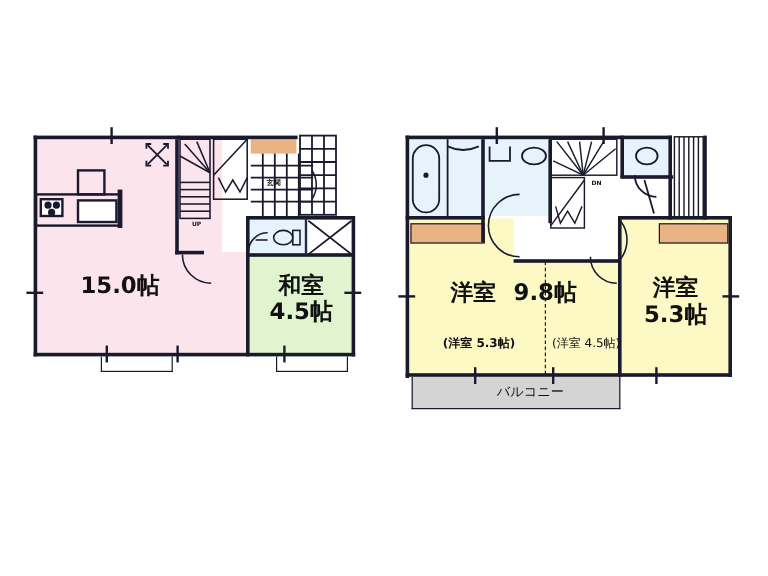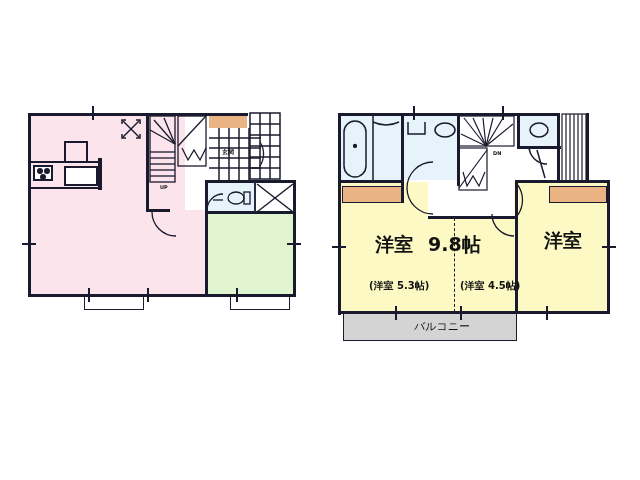--- a/index.html
+++ b/index.html
@@ -133,22 +133,25 @@
   <div class="tick" style="left:22px;top:243px;width:14px;height:1.5px;"></div>
   <div class="tick" style="left:88px;top:288px;width:1.5px;height:14px;"></div>
   <div class="tick" style="left:147px;top:288px;width:1.5px;height:14px;"></div>
   <div class="tick" style="left:236px;top:288px;width:1.5px;height:14px;"></div>
   <div class="tick" style="left:287px;top:243px;width:14px;height:1.5px;"></div>
 
   <div class="abs" style="left:60px;top:297px;width:60px;height:13px;border:1.5px solid #1a1a2e;border-top:none;"></div>
   <div class="abs" style="left:206px;top:297px;width:60px;height:13px;border:1.5px solid #1a1a2e;border-top:none;"></div>
 
   <div class="lbl" style="left:40px;top:228px;width:120px;font-size:19px;">
+    <div>15.0帖</div>
   </div>
   <div class="lbl" style="left:208px;top:228px;width:86px;font-size:19px;">
+    <div>和室</div>
+    <div>4.5帖</div>
   </div>
 </div>
 
 <div>
 
   <div class="room" style="left:341px;top:116px;width:62px;height:64px;background:#e6f3fa;"></div>
   <div class="room" style="left:403px;top:116px;width:56px;height:64px;background:#e6f3fa;"></div>
   <div class="room" style="left:519px;top:116px;width:38px;height:32px;background:#e6f3fa;"></div>
 
   <div class="room" style="left:341px;top:182px;width:174px;height:130px;background:#fdf9c4;"></div>
@@ -247,18 +250,19 @@
   <div class="tick" style="left:602px;top:246px;width:14px;height:1.5px;"></div>
   <div class="tick" style="left:395px;top:306px;width:1.5px;height:14px;"></div>
   <div class="tick" style="left:460px;top:306px;width:1.5px;height:14px;"></div>
   <div class="tick" style="left:546px;top:306px;width:1.5px;height:14px;"></div>
 
   <div class="lbl" style="left:341px;top:234px;width:174px;font-size:19px;">
     <span>洋室</span>
     <span style="margin-left:8px;">9.8帖</span>
   </div>
   <span class="abs" style="left:345px;top:279px;font-size:10px;font-weight:bold;color:#111;">(洋室 5.3帖)</span>
-  <span class="abs" style="left:436px;top:279px;font-size:10px;font-weight:bold;color:#111;text-align:center;">(洋室 4.5帖)</span>
+  <span class="abs" style="left:436px;top:279px;font-size:10px;font-weight:normal;color:#111;text-align:center;">(洋室 4.5帖)</span>
 
   <div class="lbl" style="left:518px;top:230px;width:90px;font-size:19px;">
     <div>洋室</div>
+    <div>5.3帖</div>
   </div>
 </div>
 
 </body></html>

